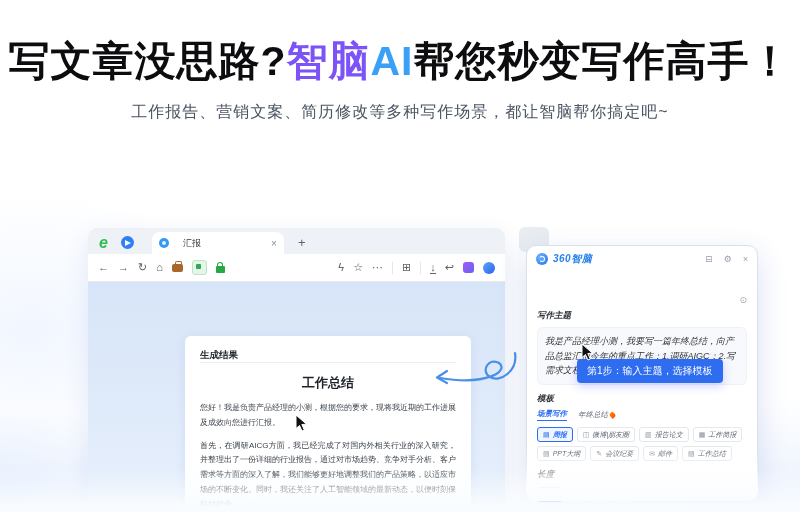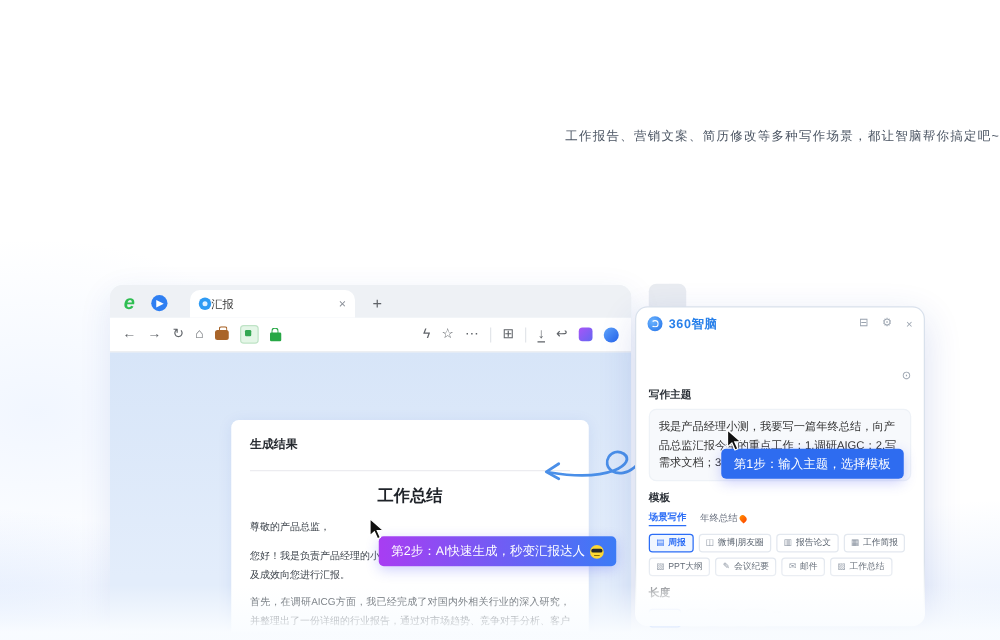--- a/index.html
+++ b/index.html
@@ -8,32 +8,32 @@
     background:
       radial-gradient(420px 220px at -30px 560px, rgba(82,140,245,.30), transparent 70%),
       radial-gradient(480px 260px at 830px 580px, rgba(82,140,245,.22), transparent 70%),
       radial-gradient(300px 200px at 30px 330px, rgba(120,170,255,.10), transparent 70%),
       #ffffff;}
   
   .hero-title{position:absolute;top:34px;left:0;width:100%;text-align:center;
     font-size:41px;font-weight:bold;color:#0d0d0f;letter-spacing:1px;white-space:nowrap;}
   .hero-title .brand{color:#7b53f6;}
   .hero-title .brand-ai{color:#38a0f7;}
-  .hero-sub{position:absolute;top:102px;left:0;width:100%;text-align:right;
-    font-size:10px;color:#4b5563;letter-spacing:1px;}
+  .hero-sub{position:absolute;top:102px;left:0;width:100%;text-align:center;
+    font-size:16px;color:#4b5563;letter-spacing:1px;}
   
   .browser{position:absolute;left:88px;top:228px;width:417px;height:278px;
     border-radius:10px 10px 0 0;box-shadow:0 8px 26px rgba(30,64,175,.10);
     background:#eef1f5;overflow:hidden;z-index:2;}
   .tabstrip{position:relative;height:26px;background:#eef1f5;display:flex;align-items:flex-end;}
   .logo-e{margin:0 0 3px 11px;font-size:16px;line-height:16px;font-weight:bold;font-style:italic;color:#2fbe52;}
   .blue-dot-app{width:13px;height:13px;border-radius:50%;background:#2f7ff2;margin:0 0 5px 13px;position:relative;}
   .blue-dot-app:before{content:"";position:absolute;left:4px;top:4px;border-left:6px solid #fff;border-top:3px solid transparent;border-bottom:3px solid transparent;}
   .tab{margin-left:18px;width:118px;height:22px;background:#fff;border-radius:8px 8px 0 0;
-    display:flex;align-items:center;padding:0 7px;gap:0;}
+    display:flex;align-items:center;padding:0 7px;gap:14px;}
   .tab-fav{width:10px;height:10px;border-radius:50%;background:#2f9bf4;position:relative;flex:none;}
   .tab-fav:before{content:"";position:absolute;left:3px;top:3px;width:4px;height:4px;border-radius:50%;background:#dff0ff;}
   .tab-label{font-size:9px;color:#333;flex:1;}
   .tab-close{font-size:10px;color:#8a8f98;}
   .newtab{font-size:13px;color:#5f6368;margin:0 0 4px 14px;}
   .toolbar{height:27px;background:#fff;border-bottom:1px solid #e8eaee;display:flex;align-items:center;padding:0 10px;gap:9px;color:#5f6368;font-size:11px;}
   .tb-ic{line-height:1;}
   .briefcase{width:11px;height:8px;background:#a9652a;border-radius:2px;position:relative;}
   .briefcase:before{content:"";position:absolute;left:3px;top:-3px;width:5px;height:3px;border:1px solid #a9652a;border-bottom:none;border-radius:2px 2px 0 0;}
   .ext-ic{width:13px;height:13px;background:#e4f6e7;border:1px solid #bfe3c6;border-radius:3px;position:relative;}
@@ -42,29 +42,29 @@
   .lock:before{content:"";position:absolute;left:1.5px;top:-4px;width:4px;height:4px;border:1.5px solid #27a745;border-bottom:none;border-radius:4px 4px 0 0;}
   .tb-spacer{flex:1;}
   .tb-div{width:1px;height:12px;background:#e3e6ea;}
   .dl-ic{border-bottom:1.5px solid #5f6368;padding-bottom:0px;line-height:1;}
   .app-purple{width:11px;height:11px;border-radius:3px;background:linear-gradient(135deg,#a855f7,#6366f1);}
   .app-blue{width:12px;height:12px;border-radius:50%;background:linear-gradient(135deg,#60a5fa,#2563eb);}
   .b-content{position:absolute;left:0;right:0;top:54px;bottom:0;background:linear-gradient(180deg,#d7e5f8 0%,#e3edfb 80%);}
   
   .doc{position:absolute;left:97px;top:54px;width:286px;bottom:-4px;background:#fff;border-radius:6px 6px 0 0;
     box-shadow:0 2px 12px rgba(30,64,175,.08);padding:13px 15px;box-sizing:border-box;}
-  .doc-head{font-size:9.5px;font-weight:bold;color:#262a30;padding-bottom:14px;border-bottom:1px solid #ececf0;}
+  .doc-head{font-size:9.5px;font-weight:bold;color:#262a30;padding-bottom:0;border-bottom:1px solid #ececf0;}
   .doc-title{text-align:center;font-size:13px;font-weight:bold;color:#1f2329;margin:11px 0 9px;}
   .doc p{font-size:8px;line-height:1.85;color:#3c434b;text-align:justify;margin:0 0 8px;}
   
   .doodle{position:absolute;left:427px;top:350px;z-index:6;}
   
   .decor-grey{position:absolute;left:519px;top:227px;width:30px;height:25px;background:#e9ecf1;border-radius:6px;z-index:1;}
-  .panel{position:absolute;left:508px;top:245px;width:232px;height:256px;background:#fff;
-    border:1px solid #d9e1ec;border-radius:10px;box-shadow:0 10px 30px rgba(30,64,175,.16);z-index:10;box-sizing:border-box;}
+  .panel{position:absolute;left:526px;top:245px;width:232px;height:256px;background:#fff;
+    border:1px solid #d9e1ec;border-radius:10px;box-shadow:0 10px 30px rgba(30,64,175,.16);z-index:10;box-sizing:border-box;font-style:italic;}
   .p-head{height:25px;display:flex;align-items:center;gap:5px;padding:0 9px;}
   .p-logo{width:12px;height:12px;border-radius:50%;background:radial-gradient(circle at 35% 35%,#6db5ff,#1f6fe8);position:relative;flex:none;}
   .p-logo:before{content:"";position:absolute;left:3px;top:3px;width:6px;height:6px;border:1.4px solid #fff;border-radius:50%;border-left-color:transparent;box-sizing:border-box;}
   .p-brand{font-size:10px;font-weight:bold;color:#2880ea;letter-spacing:.5px;flex:1;}
   .p-hic{font-size:9px;color:#9aa3af;margin-left:6px;}
   .p-tabs{display:flex;gap:14px;padding:0 11px;border-bottom:1px solid #eef1f5;}
   .p-tab{font-size:9px;color:#6b7280;padding:2px 0 4px;}
   .p-tab.active{color:#2b6df6;font-weight:bold;border-bottom:2px solid #2b6df6;}
   .p-body{padding:7px 10px 0;}
   .p-row{display:flex;align-items:center;justify-content:space-between;}
@@ -96,20 +96,21 @@
   .cursor{position:absolute;z-index:15;}
   
   .page-fade{position:absolute;left:0;right:0;top:468px;height:44px;z-index:20;pointer-events:none;
     background:linear-gradient(180deg,rgba(250,252,255,0),rgba(249,252,255,.96) 85%);}
 </style>
 </head>
 <body>
 
 <div class="stage">
 
+  <div class="hero-title"><span>写文章没思路?</span><span class="brand">智脑</span><span class="brand-ai">AI</span><span>帮您秒变写作高手！</span></div>
   <div class="hero-sub">工作报告、营销文案、简历修改等多种写作场景，都让智脑帮你搞定吧~</div>
 
   <div class="decor-grey"></div>
 
   <div class="browser">
     <div class="tabstrip">
       <div class="logo-e">e</div>
       <div class="blue-dot-app"></div>
       <div class="tab">
         <span class="tab-fav"></span>
@@ -135,21 +136,20 @@
       <span class="tb-div"></span>
       <span class="tb-ic dl-ic">↓</span>
       <span class="tb-ic">↩</span>
       <span class="app-purple"></span>
       <span class="app-blue"></span>
     </div>
     <div class="b-content">
       <div class="doc">
         <div class="doc-head">生成结果</div>
         <div class="doc-title">工作总结</div>
-        <p>尊敬的产品总监，</p>
         <p>您好！我是负责产品经理的小测，根据您的要求，现将我近期的工作进展及成效向您进行汇报。</p>
         <p><span>首先，在调研AICG方面，我已经完成了对国内外相关行业的深入研究，并整理出了一份详细的行业报告，通过对市场趋势、竞争对手分析、客户需求等方面的深入了解，我们能够更好地调整我们的产品策略，以适应市场的不断变化。同时，我还关注了人工智能领域的最新动态，以便时刻保持对行业</span></p>
       </div>
     </div>
   </div>
 
   <svg class="doodle" width="92" height="50" viewBox="0 0 92 50">
     <path d="M 88 3 C 91 21, 73 33, 63 27 C 53 21, 62 7, 72 13 C 82 20, 62 36, 13 28" fill="none" stroke="#4a8fe8" stroke-width="2.2" stroke-linecap="round"></path>
     <path d="M 20 21 L 10 27.5 L 20 33" fill="none" stroke="#4a8fe8" stroke-width="2.2" stroke-linecap="round" stroke-linejoin="round"></path>
   </svg>
@@ -219,24 +219,20 @@
         <span class="chip">中</span>
         <span class="chip">长</span>
         <span class="p-lic">⊡</span>
       </div>
 
     </div>
     <div class="p-fade"></div>
   </div>
 
   <div class="badge badge1">第1步：输入主题，选择模板</div>
-  <div class="badge badge2">
-      <span>第2步：AI快速生成，秒变汇报达人</span>
-      <span class="emoji-cool"></span>
-    </div>
 
   <svg class="cursor" style="left:295px;top:414px;" width="13" height="18" viewBox="0 0 13 18">
     <path d="M1 1 L1 14.5 L4.5 11.5 L7 17 L9.3 16 L6.8 10.5 L11.5 10.2 Z" fill="#111" stroke="#fff" stroke-width="1"></path>
   </svg>
   <svg class="cursor" style="left:581px;top:343px;" width="13" height="18" viewBox="0 0 13 18">
     <path d="M1 1 L1 14.5 L4.5 11.5 L7 17 L9.3 16 L6.8 10.5 L11.5 10.2 Z" fill="#111" stroke="#fff" stroke-width="1"></path>
   </svg>
 
   <div class="page-fade"></div>
 </div>

